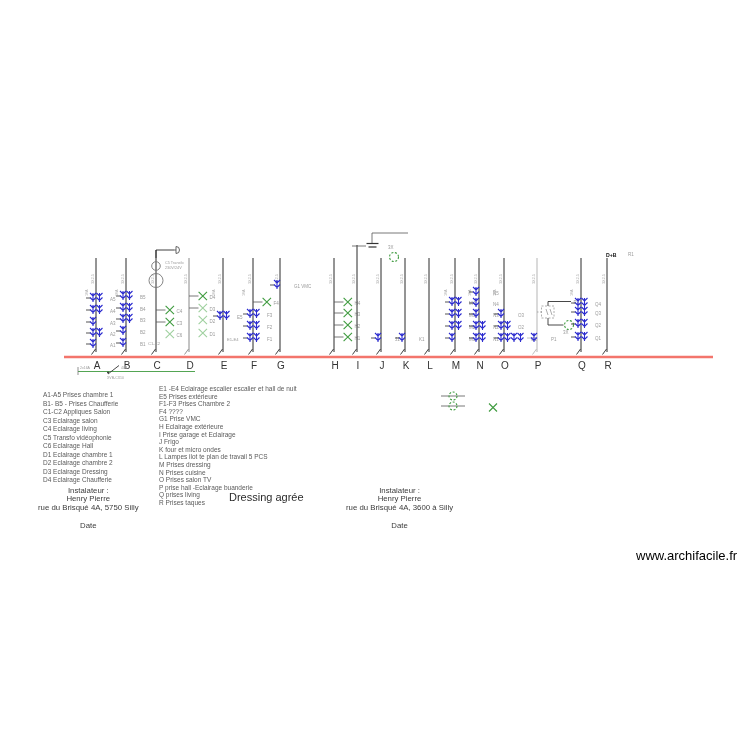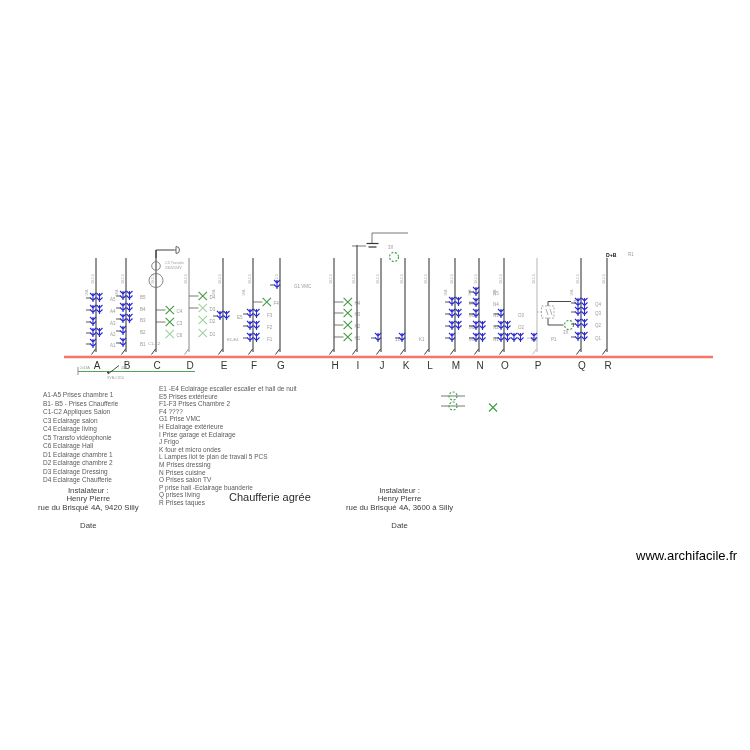--- a/index.html
+++ b/index.html
@@ -365,26 +365,26 @@
     <li>K four et micro ondes</li>
     <li>L Lampes ilot te plan de travail 5 PCS</li>
     <li>M Prises dressing</li>
     <li>N Prises cuisine</li>
     <li>O Prises salon TV</li>
     <li>P prise hall -Eclairage buanderie</li>
     <li>Q prises living</li>
     <li>R Prises taques</li>
   </ul>
 
-<div id="organisme" class="abs" style="left:229px;top:491px">Chaufferie agrée</div>
+<div id="organisme" class="abs" style="left:229px;top:491px">Dressing agrée</div>
 
 <div class="installer abs" style="left:38px;top:487px">
   <span>Instalateur :</span><br>
   <span>Henry Pierre</span><br>
-  <span>rue du Brisqué 4A, 9420 Silly</span>
+  <span>rue du Brisqué 4A, 5750 Silly</span>
   <span class="date">Date</span>
 </div>
 
 <div class="installer abs" style="left:346px;top:487px">
   <span>Instalateur :</span><br>
   <span>Henry Pierre</span><br>
   <span>rue du Brisqué 4A, 3600 à Silly</span>
   <span class="date">Date</span>
 </div>
 

